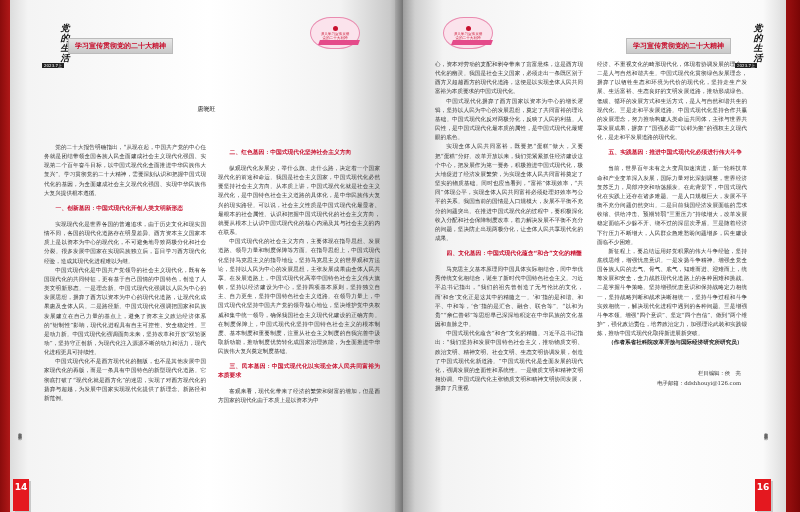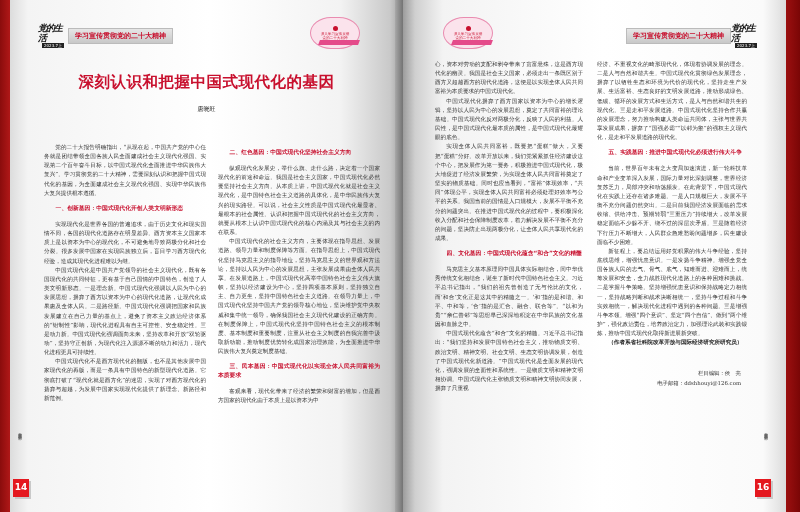--- a/index.html
+++ b/index.html
@@ -21,21 +21,21 @@
   .page.right {
     left:403px; width:383px;
     background:linear-gradient(90deg,#9c9c9c 0px,#cfcfcf 12px,#f3f3f3 40px,#ffffff 200px,#fafafa 360px,#dcdcdc 383px);
   }
   .hdr { position:absolute; top:23px; display:flex; align-items:center; }
   .page.left .hdr { left:28px; }
   .page.right .hdr { right:25px; }
   .logo {
     display:flex; flex-direction:column; align-items:center; width:30px;
   }
-  .logo .script { font-size:9px; font-style:italic; color:#111; font-weight:bold; letter-spacing:-1px; line-height:10px; }
+  .logo .script { font-size:9px; font-style:italic; color:#111; font-weight:bold; letter-spacing:-1px; line-height:10px;margin-left:23px; }
   .logo .issue { background:#222; color:#fff; font-size:4px; padding:0 2px; line-height:5px; font-family:"DejaVu Sans",sans-serif; }
   .banner {
     background:linear-gradient(180deg,#e6e6e6,#c8c8c8); border:1px solid #bbb;
     color:#c8102e; font-family:"DejaVu Sans",sans-serif; font-weight:bold;
     font-size:7px; padding:2px 6px; height:10px; line-height:10px; white-space:nowrap;
   }
   .stamp {
     position:absolute; top:17px; width:48px; height:30px; border-radius:50%/60%;
     background:#fbe3ec; border:1px solid #e98cb0; display:flex; flex-direction:column; align-items:center; justify-content:center;
   }
@@ -60,21 +60,21 @@
     margin:6px 0 7px 0; font-family:"DejaVu Sans",sans-serif; font-weight:bold; color:#c8102e;
     font-size:5.8px; line-height:9px; text-indent:2em;
   }
   .col p.note { font-family:"DejaVu Sans",sans-serif; font-weight:bold; color:#222; }
   .page.left .c1 { left:34px; top:143px; width:162px; }
   .page.left .c2 { left:208px; top:160px; width:162px; }
   .page.right .c1 { left:32px; top:60px; width:148px; }
   .page.right .c2 { left:194px; top:60px; width:150px; }
   .editor { margin-top:20px; text-align:right; padding-right:6px; font-size:5.4px; line-height:10px; color:#333; }
   .pnum {
-    position:absolute; width:16px; height:18px; background:#e4181f; color:#fff;
+    position:absolute; width:16px; height:32px; background:#e4181f; color:#fff;
     font-family:"DejaVu Sans",sans-serif; font-weight:bold; font-size:9px; line-height:16px; text-align:center;
     box-shadow:2px 2px 0 #c9c9c9;
   }
   .page.left .pnum { left:3px; top:479px; }
   .page.right .pnum { left:352px; top:479px; }
   .vtext {
     position:absolute; writing-mode:vertical-rl; font-size:3.5px; color:#666; font-family:"DejaVu Sans",sans-serif; letter-spacing:0.3px;
   }
   .page.left .vtext { left:8px; top:430px; }
   .page.right .vtext { left:361px; top:430px; }
@@ -94,21 +94,20 @@
       </div>
       <div class="banner">学习宣传贯彻党的二十大精神</div>
     </div>
     <div class="stamp">
       <span class="emb"></span>
       <span class="t">深入学习宣传贯彻</span>
       <span class="t">党的二十大精神</span>
       <span class="ribbon"></span>
     </div>
 
-    <div class="title">深刻认识和把握中国式现代化的基因</div>
     <div class="author">唐晓旺</div>
 
     <div class="col c1">
       <p>党的二十大报告明确指出，“从现在起，中国共产党的中心任务就是团结带领全国各族人民全面建成社会主义现代化强国、实现第二个百年奋斗目标，以中国式现代化全面推进中华民族伟大复兴”。学习贯彻党的二十大精神，需要深刻认识和把握中国式现代化的基因，为全面建成社会主义现代化强国、实现中华民族伟大复兴提供根本遵循。</p>
       <h3>一、创新基因：中国式现代化开创人类文明新形态</h3>
       <p>实现现代化是世界各国的普遍追求，由于历史文化和现实国情不同，各国的现代化道路存在明显差异。西方资本主义国家本质上是以资本为中心的现代化，不可避免地导致两极分化和社会分裂。很多发展中国家在实现民族独立后，盲目学习西方现代化经验，造成其现代化进程难以为继。</p>
       <p>中国式现代化是中国共产党领导的社会主义现代化，既有各国现代化的共同特征，更有基于自己国情的中国特色，创造了人类文明新形态。一是理念新。中国式现代化强调以人民为中心的发展思想，摒弃了西方以资本为中心的现代化道路，让现代化成果惠及全体人民。二是路径新。中国式现代化强调把国家和民族发展建立在自己力量的基点上，避免了资本主义政治经济体系的“钳制性”影响，现代化进程具有自主可控性、安全稳定性。三是动力新。中国式现代化强调面向未来，坚持改革和开放“双轮驱动”，坚持守正创新，为现代化注入源源不断的动力和活力，现代化进程更具可持续性。</p>
       <p>中国式现代化不是西方现代化的翻版，也不是其他发展中国家现代化的再版，而是一条具有中国特色的新型现代化道路。它彻底打破了“现代化就是西方化”的迷思，实现了对西方现代化的扬弃与超越，为发展中国家实现现代化提供了新理念、新路径和新范例。</p>
     </div>
 

